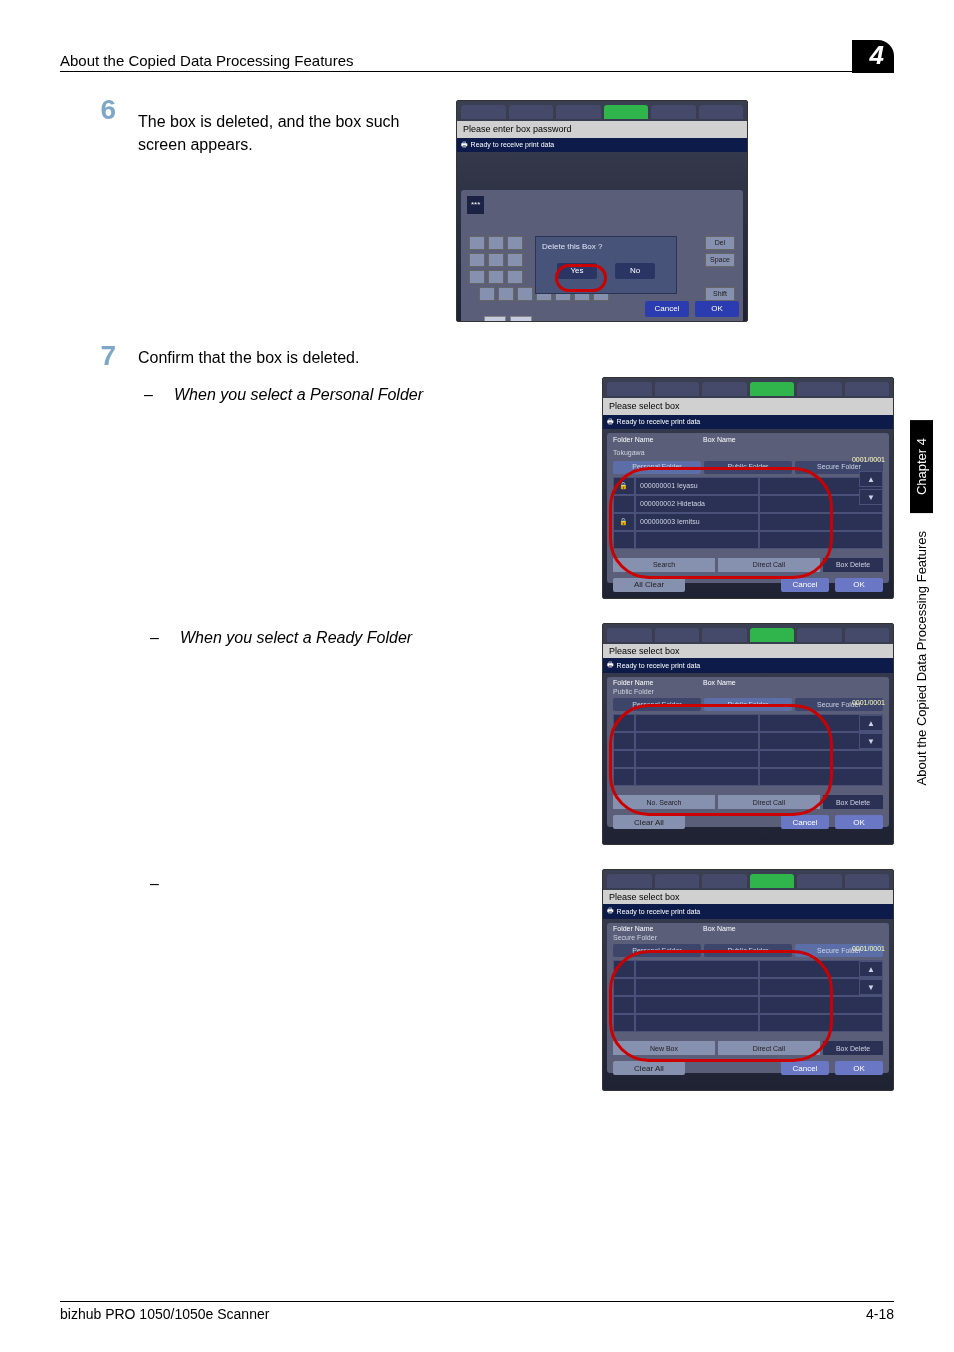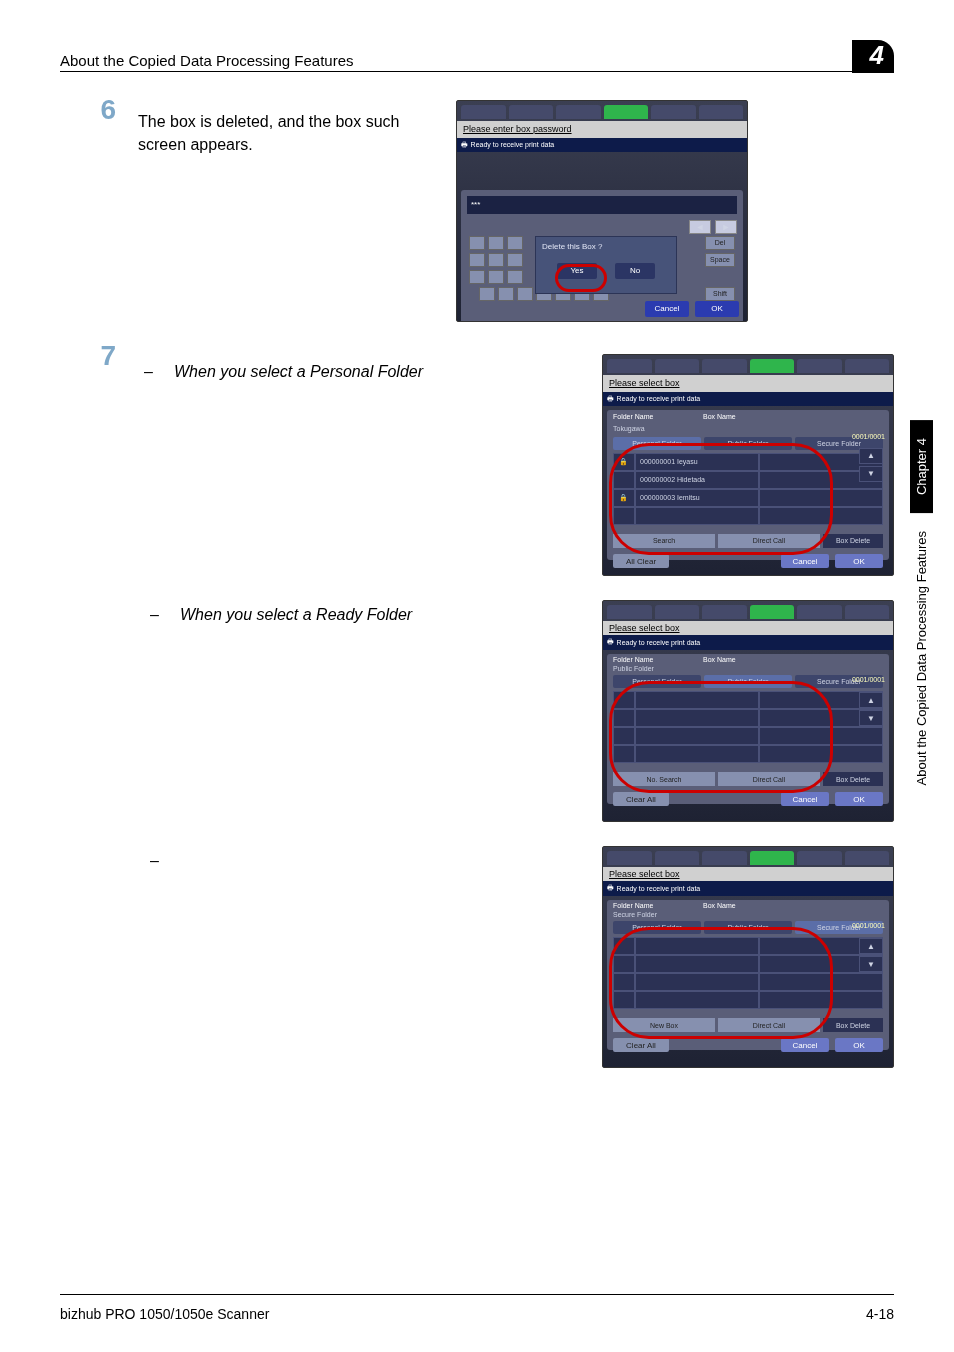--- a/index.html
+++ b/index.html
@@ -21,26 +21,26 @@
   .bullet .dash { width: 14px; text-align: left; }
   .bullet .btxt { flex: 1; max-width: 260px; font-style: italic; }
 
   .sub-row { display: flex; gap: 18px; align-items: flex-start; margin-top: 24px; margin-left: 84px; margin-bottom: 8px; }
 
   
   .shot { width: 292px; height: 222px; background: linear-gradient(#3b3f52, #1e2233); border: 1px solid #333; border-radius: 2px; flex-shrink: 0; position: relative; font-size: 9px; color: #cfd4e4; overflow: hidden; }
   .shot .top-tabs { display:flex; gap:3px; padding:4px 4px 2px; }
   .shot .top-tabs span { background:#454a6a; height:14px; flex:1; border-radius:3px 3px 0 0; }
   .shot .top-tabs span.active { background:#2fb54c; }
-  .shot .msgbar { background:#d0d0d0; color:#000; padding:2px 6px; font-size:9px;text-decoration:underline; }
+  .shot .msgbar { background:#d0d0d0; color:#000; padding:2px 6px; font-size:9px; }
   .shot .statusbar { display:flex; background:#0d1b4a; color:#fff; font-size:7px; padding:2px 4px; gap:3px; align-items:center; }
   .shot .body { background:#5a5e78; margin:4px; height:150px; border-radius:3px; position:relative; }
 
   
-  .s6 .body { display:flex; flex-direction:column; padding:6px;margin-top:38px; }
+  .s6 .body { display:flex; flex-direction:row; padding:6px;margin-top:38px; }
   .s6 .inputbar { background:#1b2243; height:18px; margin-bottom:6px; padding:2px 4px; color:#fff; font-size:8px; display:flex; align-items:center; }
   .s6 .inputbar::after { content:"***"; }
   .s6 .arrows { align-self:flex-end; display:flex; gap:4px; margin-bottom:4px; }
   .s6 .arrows span { width:22px; height:14px; background:#c7cbe0; border:1px solid #888; display:flex; align-items:center; justify-content:center; font-size:9px; }
   .s6 .dialog { position:absolute; left:74px; top:46px; width:142px; height:58px; background:#475379; border:1px solid #2c3456; }
   .s6 .dialog .q { color:#e0e4f4; font-size:8px; padding:4px 6px; }
   .s6 .dialog .btns { display:flex; gap:18px; justify-content:center; margin-top:6px; }
   .s6 .dialog .btn { width:40px; height:16px; background:#2b3564; color:#fff; font-size:8px; display:flex; align-items:center; justify-content:center; border-radius:2px; }
   .s6 .ring { position:absolute; left:94px; top:74px; width:52px; height:28px; border:3px solid #c00; border-radius:14px; pointer-events:none; }
   .s6 .keys { position:absolute; left:8px; top:46px; display:flex; flex-direction:column; gap:3px; }
@@ -64,28 +64,28 @@
   .s7 .cell { flex:1; background:#2b3154; border:1px solid #4a5178; font-size:7px; padding:2px 4px; color:#cfd4e4; display:flex; align-items:center; }
   .s7 .cell.icon { flex:0 0 22px; justify-content:center; }
   .s7 .pager { position:absolute; right:6px; top:38px; width:24px; }
   .s7 .pager div { height:16px; background:#2b3154; border:1px solid #4a5178; margin-bottom:2px; display:flex;align-items:center;justify-content:center; font-size:8px;}
   .s7 .pgcount { position:absolute; right:4px; top:22px; font-size:7px; color:#ffb; }
   .s7 .listbtns { display:flex; gap:3px; margin:3px 6px; }
   .s7 .listbtn { height:14px; background:#8690af; flex:1; font-size:7px; display:flex;align-items:center;justify-content:center; color:#222; }
   .s7 .listbtn.boxdel { flex:0 0 60px; background:#2b3154; color:#cfd4e4; margin-left:auto;}
   .s7 .footer2 { display:flex; gap:6px; justify-content:flex-end; padding:3px 6px; }
   .s7 .footer2 .fb { width:48px; height:14px; background:#6a77c5; border-radius:2px; font-size:8px; display:flex;align-items:center;justify-content:center; color:#fff;}
-  .s7 .footer2 .clear { margin-right:auto; background:#8690af; color:#222; width:56px;}
+  .s7 .footer2 .clear { margin-right:auto; background:#8690af; color:#222; width:72px;}
 
   
   .side-tab { position:absolute; right:20px; top:420px; width:26px; height:520px; display:flex; flex-direction:column; align-items:center; }
   .side-tab .black { background:#000; color:#fff; writing-mode:vertical-rl; transform:rotate(180deg); padding:18px 4px; font-size:13px; text-align:center; }
   .side-tab .plain { writing-mode:vertical-rl; transform:rotate(180deg); padding:18px 0; font-size:13px; text-align:center; }
 
-  .footer { position:absolute; bottom:30px; left:60px; right:60px; border-top:1px solid #000; padding-top:11px; display:flex; justify-content:space-between; font-size:14px; }
+  .footer { position:absolute; bottom:30px; left:60px; right:60px; border-top:1px solid #000; padding-top:4px; display:flex; justify-content:space-between; font-size:14px; }
 </style>
 </head>
 <body>
 
 <div class="page">
 
   <div class="header">
     <div class="header-title">About the Copied Data Processing Features</div>
     <div class="chapter-badge">4</div>
   </div>
@@ -167,20 +167,21 @@
             <div class="fbtn">OK</div>
           </div>
         </div>
       </div>
     </div>
   </div>
 
   <div class="step" style="margin-bottom:0">
     <div class="step-num">7</div>
     <div class="step-body">
+      <p>Confirm that the box is deleted.</p>
 
       <div class="step-row" style="margin-top:8px">
         <div class="bullet" style="flex:1">
           <div class="dash">–</div>
           <div class="btxt">When you select a Personal Folder</div>
         </div>
         <div class="shot s7">
     <div class="top-tabs">
               <span></span>
               <span></span>

